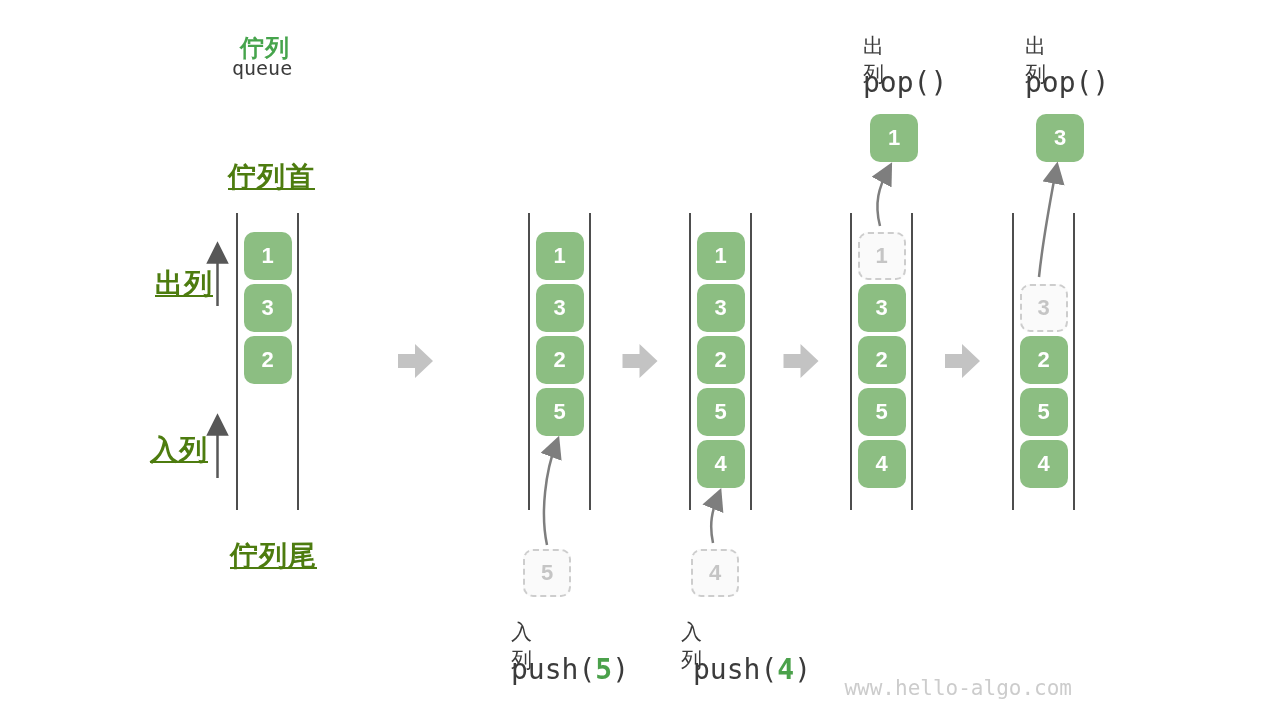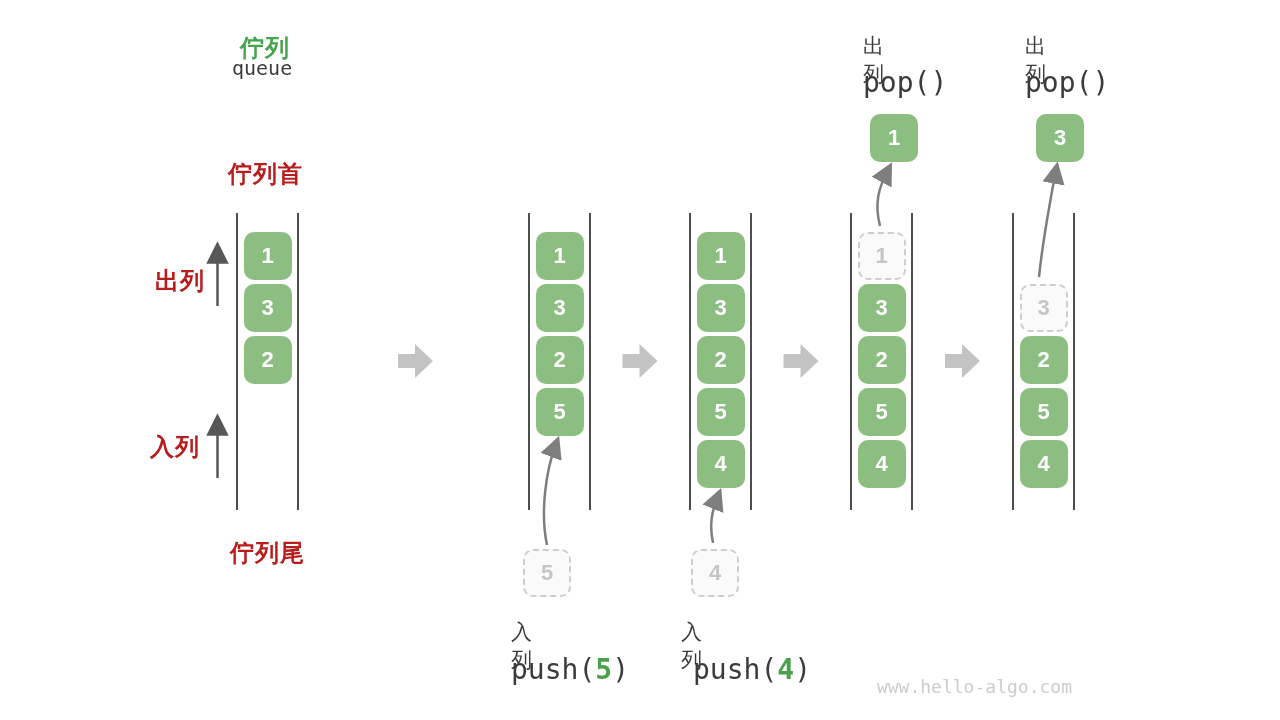--- a/index.html
+++ b/index.html
@@ -4,37 +4,37 @@
 <style>
   html,body{margin:0;padding:0;background:#ffffff;}
   .canvas{
     position:relative;width:1112px;height:720px;background:#ffffff;
     font-family:"Liberation Sans",sans-serif;overflow:hidden;
     color:var(--text,#3b3b3b);
   }
   .abs{position:absolute;}
   .title-zh{font-size:24px;font-weight:bold;color:var(--title-green,#46a44c);letter-spacing:1px;}
   .title-en{font-family:"DejaVu Sans Mono",monospace;font-size:20px;color:#3b3b3b;}
-  .side-label{font-size:24px;font-weight:bold;color:#b91c1c;letter-spacing:1px;}
+  .side-label{font-size:28px;font-weight:bold;color:#4d7c0f;letter-spacing:1px;text-decoration:underline;}
   .op-zh{font-size:21px;color:#3b3b3b;letter-spacing:1px;}
   .op-code{font-family:"DejaVu Sans Mono",monospace;font-size:28px;color:#3b3b3b;}
   .op-code .arg{color:var(--arg-green,#4ba14b);font-weight:bold;}
   .rail{position:absolute;width:2px;background:var(--rail,#4e4e4e);}
   .qbox{
     position:absolute;width:48px;height:48px;border-radius:10px;
     background:var(--box-green,#8cbe82);color:#ffffff;
     font-size:22px;font-weight:bold;
     display:flex;align-items:center;justify-content:center;
     box-sizing:border-box;
   }
   .qbox.dashed{
     background:#fafafa;border:2px dashed #cdcdcd;color:#c5c5c5;
   }
   .watermark{
-    font-family:"DejaVu Sans Mono",monospace;font-size:18px;color:#cccccc;
+    font-family:"DejaVu Sans Mono",monospace;font-size:21px;color:#cccccc;
   }
   svg.overlay{position:absolute;left:0;top:0;pointer-events:none;}
 </style>
 </head>
 <body>
 
 <div class="canvas" style="--box-green: #8cbe82; --title-green: #46a44c; --arg-green: #4ba14b; --rail: #4e4e4e; --text: #3b3b3b;">
 
   <div class="abs title-zh" style="left:240px;top:32px;">佇列</div>
   <div class="abs title-en" style="left:232px;top:56px;">queue</div>

